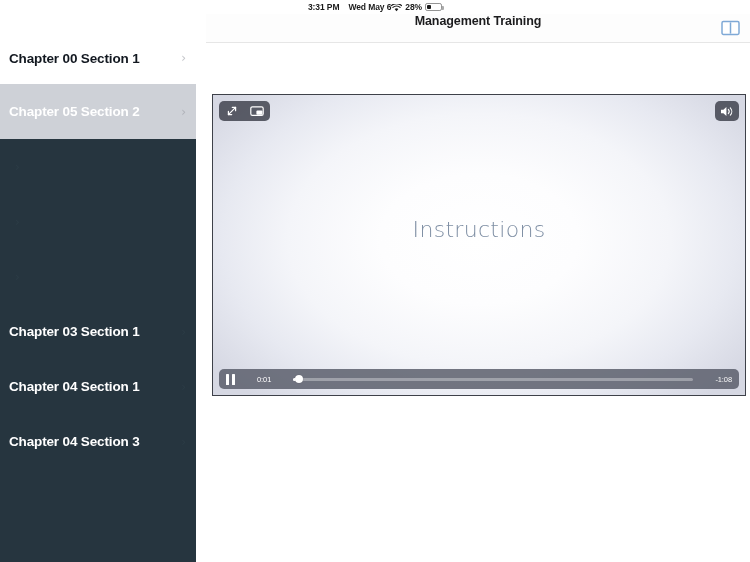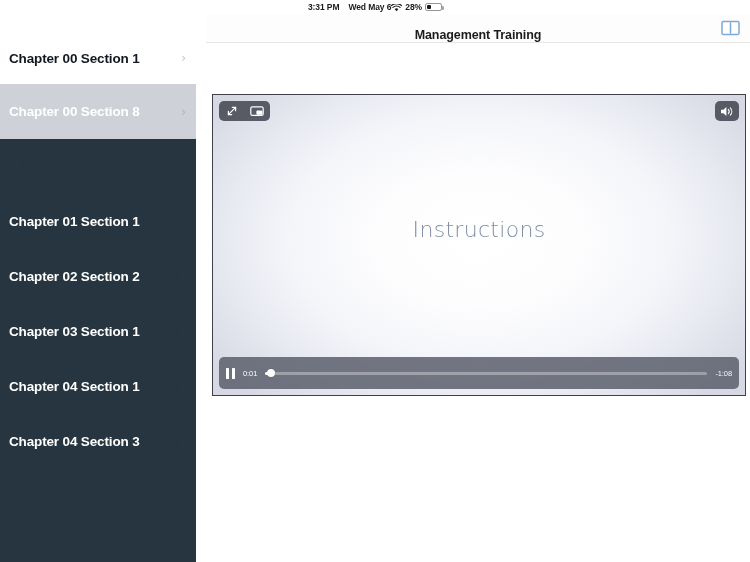--- a/index.html
+++ b/index.html
@@ -147,21 +147,21 @@
     height: 548px;
     background: #ffffff;
     z-index: 10;
   }
   .navbar {
     position: relative;
     height: 28px;
     background: #fdfdfd;
     border-bottom: 1px solid #e6e6e6;
     display: flex;
-    align-items: flex-end;
+    align-items: flex-start;
     justify-content: center;
   }
   .nav-title {
     font-size: 12.5px;
     font-weight: bold;
     color: #1c1c1e;
     letter-spacing: -0.1px;
   }
   .book-btn {
     position: absolute;
@@ -240,28 +240,28 @@
     align-items: center;
     justify-content: center;
     cursor: pointer;
   }
 
   .playbar {
     position: absolute;
     left: 6px;
     right: 6px;
     bottom: 6px;
-    height: 32px;
+    height: 20px;
     background: rgba(86,89,102,0.82);
     border-radius: 5px;
     display: flex;
     align-items: center;
     padding: 0 7px;
     box-sizing: border-box;
-    gap: 8px;
+    gap: 22px;
   }
   .pause-btn {
     width: 9px;
     height: 11px;
     display: flex;
     justify-content: space-between;
     cursor: pointer;
     flex: none;
   }
   .pause-btn i {
@@ -331,32 +331,30 @@
       </span>
     </div>
   </div>
 
   <div class="sidebar">
     <div class="side-row first">
       <span class="row-label">Chapter 00 Section 1</span>
       <span class="chev">›</span>
     </div>
     <div class="side-row selected">
-      <span class="row-label">Chapter 00 Section 8</span>
-      <span class="chev">›</span>
-    </div>
-    <div class="side-row dark">
-      <span class="chev">›</span>
-    </div>
-    <div class="side-row dark">
-      <span class="row-label">Chapter 01 Section 1</span>
-      <span class="chev">›</span>
-    </div>
-    <div class="side-row dark">
-      <span class="row-label">Chapter 02 Section 2</span>
+      <span class="row-label">Chapter 05 Section 2</span>
+      <span class="chev">›</span>
+    </div>
+    <div class="side-row dark">
+      <span class="chev">›</span>
+    </div>
+    <div class="side-row dark">
+      <span class="chev">›</span>
+    </div>
+    <div class="side-row dark">
       <span class="chev">›</span>
     </div>
     <div class="side-row dark">
       <span class="row-label">Chapter 03 Section 1</span>
       <span class="chev">›</span>
     </div>
     <div class="side-row dark">
       <span class="row-label">Chapter 04 Section 1</span>
       <span class="chev">›</span>
     </div>

